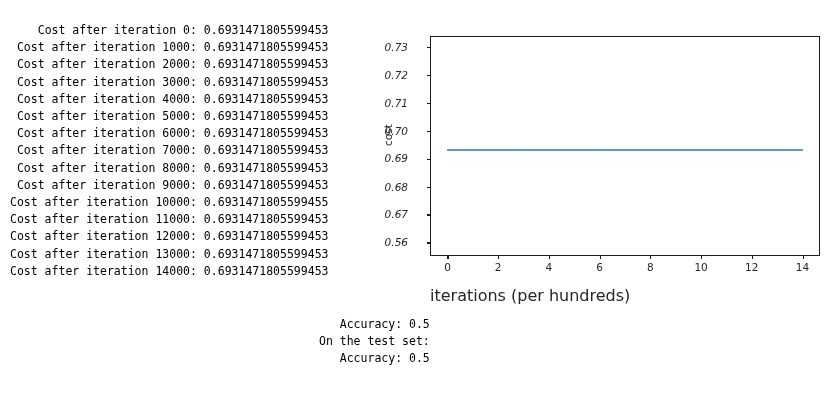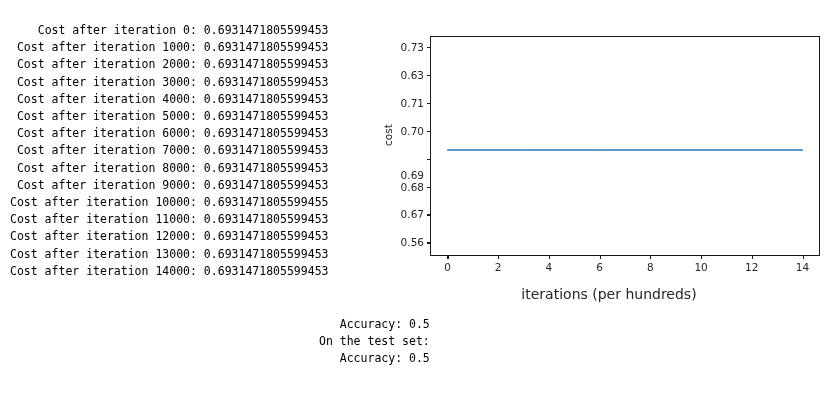--- a/index.html
+++ b/index.html
@@ -80,26 +80,27 @@
   .ytick {
     position: absolute;
     left: -4px;
     width: 4px;
     height: 1.1px;
     background: #1a1a1a;
   }
   .ytick-label {
     position: absolute;
     right: 100%;
-    margin-right: 7px;
+    margin-right: 23px;
     transform: translateY(-50%);
     font-size: 10.5px;
     color: #262626;
     white-space: nowrap;
     line-height: 1;
+    font-style: italic;
   }
 
   
   .xtick {
     position: absolute;
     top: 100%;
     width: 1.1px;
     height: 4px;
     background: #1a1a1a;
   }
@@ -108,25 +109,25 @@
     top: calc(100% + 7px);
     transform: translateX(-50%);
     font-size: 10.5px;
     color: #262626;
     white-space: nowrap;
     line-height: 1;
   }
 
   #xlabel {
     position: absolute;
-    left: 36px;
+    left: 52px;
     top: 278px;
     width: 390px;
-    text-align: center;
-    font-size: 14px;
+    text-align: left;
+    font-size: 16px;
     color: #262626;
     white-space: nowrap;
   }
 
   #ylabel {
     position: absolute;
     left: 4px;
     top: 138px;
     font-size: 10.5px;
     color: #262626;
@@ -150,27 +151,27 @@
 
   <div id="axes-box">
     <div id="tick-layer">
         <div class="ytick" style="top: 205.423px;"></div>
         <div class="ytick-label" style="top: 205.423px;">0.56</div>
         <div class="ytick" style="top: 177.474px;"></div>
         <div class="ytick-label" style="top: 177.474px; text-align: right;">0.67</div>
         <div class="ytick" style="top: 149.526px;"></div>
         <div class="ytick-label" style="top: 149.526px;">0.68</div>
         <div class="ytick" style="top: 121.577px;"></div>
-        <div class="ytick-label" style="top: 138px;">0.69</div>
+        <div class="ytick-label" style="top: 121px;">0.69</div>
         <div class="ytick" style="top: 93.6282px;"></div>
         <div class="ytick-label" style="top: 93.6282px;">0.70</div>
         <div class="ytick" style="top: 65.6795px;"></div>
         <div class="ytick-label" style="top: 65.6795px; text-align: center;">0.71</div>
         <div class="ytick" style="top: 37.7308px;"></div>
-        <div class="ytick-label" style="top: 37.7308px;">0.63</div>
+        <div class="ytick-label" style="top: 37.7308px;">0.72</div>
         <div class="ytick" style="top: 9.78205px;"></div>
         <div class="ytick-label" style="top: 9.78205px;">0.73</div>
         <div class="xtick" style="left: 16.4837px;"></div>
         <div class="xtick-label" style="left: 16.4837px;">0</div>
         <div class="xtick" style="left: 67.2026px;"></div>
         <div class="xtick-label" style="left: 67.2026px;">2</div>
         <div class="xtick" style="left: 117.922px;"></div>
         <div class="xtick-label" style="left: 117.922px;">4</div>
         <div class="xtick" style="left: 168.641px;"></div>
         <div class="xtick-label" style="left: 168.641px;">6</div>

